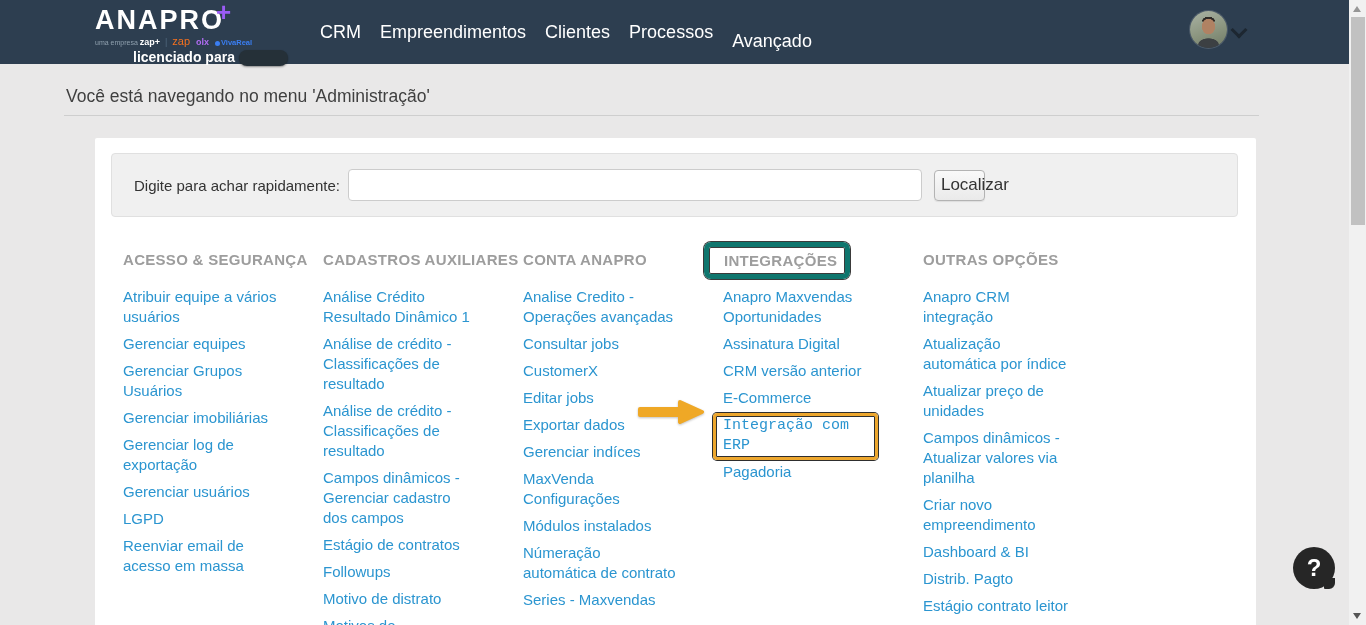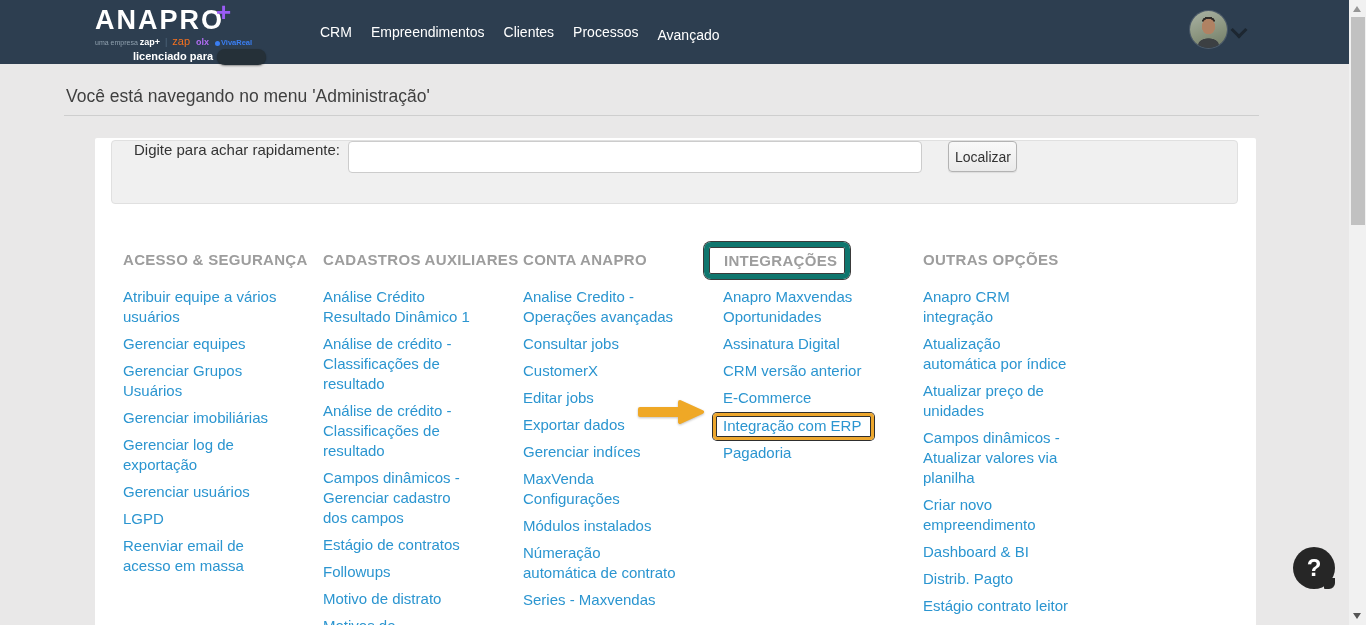--- a/index.html
+++ b/index.html
@@ -13,54 +13,54 @@
   .logo-wrap{position:absolute;left:95px;top:5px;color:#fff;}
   .logo-main{font-size:27px;font-weight:bold;letter-spacing:2px;line-height:30px;}
   .logo-plus{color:#9a5cf5;font-size:26px;position:relative;top:-8px;margin-left:-8px;font-weight:bold;}
   .logo-tagline{font-size:7px;color:#8fa0ae;margin-top:0;white-space:nowrap;}
   .tag-zap-plus{color:#fff;font-weight:bold;font-size:9px;}
   .tag-divider{color:#51697e;margin:0 3px;font-size:9px;}
   .tag-zap{color:#f5711f;font-weight:normal;font-size:11px;margin-top:21px;}
   .tag-olx{color:#b06cf2;font-weight:bold;font-size:9px;margin-left:4px;}
   .tag-viva{color:#3a7ef2;font-weight:bold;font-size:7.5px;margin-left:4px;}
   .tag-viva-dot{display:inline-block;width:5px;height:5px;border-radius:50%;background:#3a7ef2;vertical-align:middle;margin-right:1px;}
-  .licensed{position:absolute;left:133px;top:49px;color:#fff;font-size:11px;font-weight:bold;white-space:nowrap;z-index:5;}
+  .licensed{position:absolute;left:133px;top:49px;color:#fff;font-size:14px;font-weight:bold;white-space:nowrap;z-index:5;}
   .licensed-pill{display:inline-block;width:49px;height:16px;border-radius:9px;background:#253038;vertical-align:middle;margin-left:4px;box-shadow:0 1px 2px rgba(0,0,0,.4);}
   .nav{position:absolute;left:320px;top:0;height:64px;display:flex;align-items:center;gap:19px;}
-  .nav-item{color:#fff;font-size:14px;text-decoration:none;cursor:pointer;white-space:nowrap;text-align:right;}
-  .nav-item:last-child{position:relative;top:3px;}
+  .nav-item{color:#fff;font-size:18px;text-decoration:none;cursor:pointer;white-space:nowrap;text-align:right;}
+  .nav-item:last-child{position:relative;top:9px;}
   .avatar{position:absolute;left:1190px;top:11px;width:37px;height:37px;border-radius:50%;cursor:pointer;
     background:
       radial-gradient(ellipse 11px 13px at 50% 42%, #b08263 58%, rgba(176,130,99,0) 62%),
       radial-gradient(ellipse 10px 6px at 50% 26%, #2e2a26 60%, rgba(46,42,38,0) 64%),
       radial-gradient(ellipse 17px 11px at 50% 92%, #3c4043 58%, rgba(60,64,67,0) 64%),
       linear-gradient(160deg,#aab3a4 0%,#8b957f 55%,#6f7a66 100%);
     box-shadow:0 0 0 1px rgba(255,255,255,.15);}
   .avatar-chevron{position:absolute;left:1233px;top:24px;width:9px;height:9px;border-right:3px solid #1d2731;border-bottom:3px solid #1d2731;transform:rotate(45deg);cursor:pointer;}
   
   .scrollbar{position:absolute;right:0;top:0;width:17px;height:625px;background:#f1f1f1;z-index:60;}
   .scroll-up{position:absolute;top:6px;left:4px;width:0;height:0;border-left:4.5px solid transparent;border-right:4.5px solid transparent;border-bottom:6px solid #969696;cursor:pointer;}
   .scroll-down{position:absolute;bottom:6px;left:4px;width:0;height:0;border-left:4.5px solid transparent;border-right:4.5px solid transparent;border-top:6px solid #555;cursor:pointer;}
   .scroll-thumb{position:absolute;top:17px;left:2px;width:14px;height:208px;background:#c1c1c1;cursor:pointer;}
   
   .page-title{position:absolute;left:66px;top:86px;font-size:17.5px;color:#3f3f3f;}
   .page-divider{position:absolute;left:64px;top:115px;width:1195px;height:1px;background:#cecece;}
   .card{position:absolute;left:95px;top:138px;width:1161px;height:560px;background:#fff;border-radius:2px;}
-  .search-panel{position:absolute;left:16px;top:2px;width:1127px;height:64px;background:#f0f0f0;border:1px solid #e0e0e0;border-radius:4px;box-sizing:border-box;display:flex;padding-left:10px;}
+  .search-panel{position:absolute;left:16px;top:15px;width:1127px;height:64px;background:#f0f0f0;border:1px solid #e0e0e0;border-radius:4px;box-sizing:border-box;display:flex;align-items:center;padding-left:10px;}
   .search-label{font-size:15px;color:#333;white-space:nowrap;margin-left:12px;}
   .search-input{margin-left:8px;width:556px;height:30px;border:1px solid #ccc;border-radius:4px;padding:0 8px;font-size:14px;font-family:"Liberation Sans",sans-serif;background:#fff;color:#333;}
-  .search-btn{margin-left:26px;width:69px;height:31px;background:linear-gradient(#f9f9f9,#eaeaea);border:1px solid #b3b3b3;border-radius:4px;font-size:14px;color:#333;cursor:pointer;font-family:"Liberation Sans",sans-serif;box-shadow:0 1px 1px rgba(0,0,0,.08);}
+  .search-btn{margin-left:12px;width:51px;height:31px;background:linear-gradient(#f9f9f9,#eaeaea);border:1px solid #b3b3b3;border-radius:4px;font-size:17px;color:#333;cursor:pointer;font-family:"Liberation Sans",sans-serif;box-shadow:0 1px 1px rgba(0,0,0,.08);}
   
   .menu-columns{position:absolute;left:28px;top:113px;display:flex;}
   .menu-col{width:155px;margin-right:45px;}
   .col-heading{height:16px;margin-bottom:20px;font-size:15px;font-weight:bold;color:#9d9d9d;letter-spacing:.3px;white-space:nowrap;overflow:visible;}
   .menu-link{display:block;color:#2b95d0;font-size:15px;line-height:20px;margin-bottom:7px;text-decoration:none;cursor:pointer;}
   
   .heading-hl{display:inline-block;border:5px solid #0f766e;border-radius:7px;padding:5px 8px 5px 15px;margin:-9px 0 -10px -19px;box-shadow:0 0 0 1px #3a3a3a, inset 0 0 0 1px #3a3a3a;background:transparent;}
-  .link-hl{display:inline-block;border:3px solid #eda72e;border-radius:4px;padding:0 10px 1px 7px;margin:-2px 0 -5px -10px;box-shadow:0 0 0 1px #2e2e2e, inset 0 0 0 1px #2e2e2e;}
+  .link-hl{display:inline-block;border:3px solid #eda72e;border-radius:4px;padding:0 0 1px 7px;margin:-2px 0 -5px -10px;box-shadow:0 0 0 1px #2e2e2e, inset 0 0 0 1px #2e2e2e;font-family:Liberation Mono, monospace;}
   
   .annot-arrow{position:absolute;left:636px;top:400px;z-index:40;filter:drop-shadow(0 1px 1px rgba(0,0,0,.25));}
   
   .help-btn{position:absolute;left:1293px;top:547px;width:42px;height:42px;border-radius:50%;background:#262626;color:#fff;display:flex;align-items:center;justify-content:center;font-size:24px;font-weight:bold;cursor:pointer;z-index:55;}
   .help-btn::after{content:"";position:absolute;bottom:0;right:0;width:11px;height:11px;background:#262626;border-radius:0 0 6px 1px;}
 </style>
 </head>
 <body>
 
 <div class="header">

